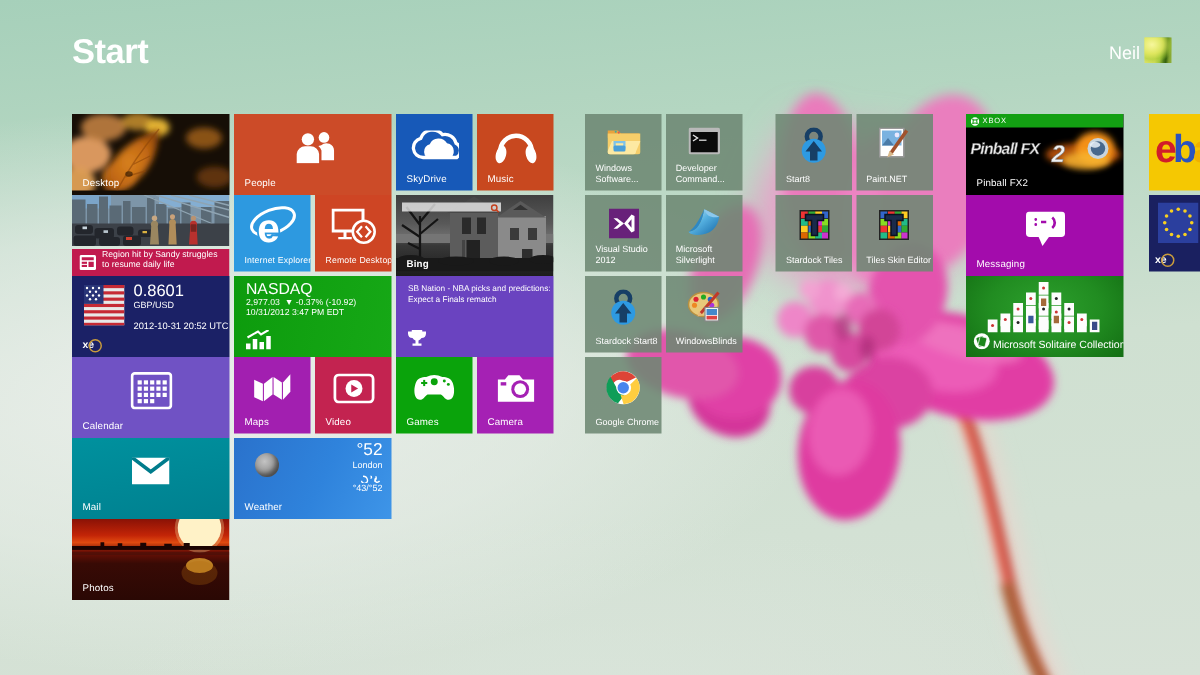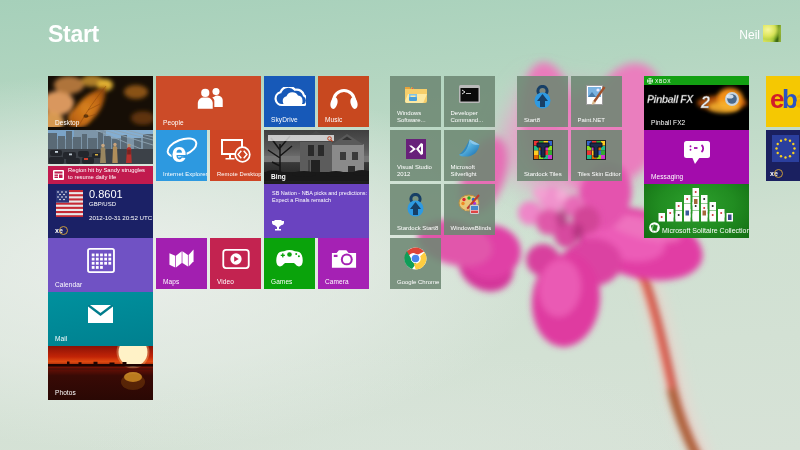--- a/index.html
+++ b/index.html
@@ -291,20 +291,32 @@
           <circle cx="4" cy="9.5" r="0.8"></circle>
           <circle cx="8" cy="9.5" r="0.8"></circle>
         </g>
  </svg>
  <div style="position:absolute;left:41px;top:4px;font-size:11px;">0.8601</div>
  <div style="position:absolute;left:41px;top:17px;font-size:6px;">GBP/USD</div>
  <div style="position:absolute;left:41px;top:30px;font-size:6.2px;">2012-10-31 20:52 UTC</div>
  <div style="position:absolute;left:7px;bottom:4px;font-size:7px;font-weight:bold;">xe</div>
  <div style="position:absolute;left:10.5px;bottom:3.5px;width:7px;height:7px;border:1px solid #c89b3c;border-radius:50%;"></div>
     </div>
+<div class="tile w" style="left:156px;top:184px;background:linear-gradient(100deg,#0d9b0d,#16a816);">
+ <div style="position:absolute;left:8px;top:3px;font-size:10.5px;">NASDAQ</div>
+ <div style="position:absolute;left:8px;top:15px;font-size:5.8px;">2,977.03&nbsp; ▼ -0.37% (-10.92)</div>
+ <div style="position:absolute;left:8px;top:22px;font-size:5.8px;">10/31/2012 3:47 PM EDT</div>
+ <svg style="position:absolute;left:8px;bottom:5px;" width="17" height="13" viewBox="0 0 17 13">
+  <rect x="0" y="9" width="3" height="4" fill="#fff"></rect>
+        <rect x="4.5" y="6" width="3" height="7" fill="#fff"></rect>
+        <rect x="9" y="8" width="3" height="5" fill="#fff"></rect>
+        <rect x="13.5" y="4" width="3" height="9" fill="#fff"></rect>
+  <path d="M1,5 L8,1 L10,3 L15,0" stroke="#fff" stroke-width="1.4" fill="none"></path>
+ </svg>
+    </div>
 <div class="tile w" style="left:264px;top:184px;background:#6a43c0;">
  <div style="position:absolute;left:8px;top:6px;font-size:5.5px;line-height:6.8px;white-space:nowrap;">SB Nation - NBA picks and predictions:<br>Expect a Finals rematch</div>
  <svg style="position:absolute;left:8px;bottom:6px;" width="12" height="12" viewBox="0 0 12 12">
   <path d="M2.5,0 h7 v1 h2.5 v1.5 a3,3 0 0 1 -3,2.8 a3.6,3.6 0 0 1 -2,1.7 v2 h2 v1.5 h-6 V9 h2 v-2 a3.6,3.6 0 0 1 -2,-1.7 a3,3 0 0 1 -3,-2.8 V1 h2.5 z" fill="#fff"></path>
  </svg>
     </div>
 
 <div class="tile w" style="left:48px;top:238px;background:#7052c4;">
  <div class="cic">
         <svg width="28" height="25" viewBox="0 0 30 27">
@@ -380,20 +392,31 @@
     </div>
 
 <div class="tile w" style="left:48px;top:292px;background:linear-gradient(170deg,#00919e 0%,#00808f 100%);">
  <div class="cic">
         <svg width="25" height="18" viewBox="0 0 25 18">
   <rect width="25" height="18" fill="#fff"></rect>
   <path d="M0,0 L12.5,9.5 L25,0" fill="none" stroke="#007c8c" stroke-width="2.4"></path>
  </svg>
       </div>
  <div class="lbl">Mail</div>
+    </div>
+<div class="tile w" style="left:156px;top:292px;background:linear-gradient(115deg,#2a72cc 0%,#2f83dc 55%,#3e95e8 100%);">
+ <div style="position:absolute;left:14px;top:10px;width:16px;height:16px;border-radius:50%;background:radial-gradient(circle at 40% 35%, #c4c4c4 0%, #a5a5a5 35%, #7e7e7e 68%, #646464 100%);box-shadow:inset -2px -2px 3px rgba(40,40,40,0.55);"></div>
+
+ <div style="position:absolute;right:6px;top:2px;font-size:11.5px;">°52</div>
+ <div style="position:absolute;right:6px;top:16px;font-size:6px;">London</div>
+ <svg style="position:absolute;right:7px;top:24px;" width="14" height="6" viewBox="0 0 14 6">
+        <path d="M1,4.5 a2,2 0 0 0 4,-0.5 a3,3 0 0 0 -3,-2.5 M7,1.4 a0.7,0.7 0 0 1 0,1.4 M9.5,5 q2,-1.5 1,-3.5 M13,4.6 a1.6,1.6 0 1 1 -2.6,-1.8" stroke="#fff" stroke-width="0.9" fill="none"></path>
+      </svg>
+ <div style="position:absolute;right:6px;top:31px;font-size:6px;">°43/°52</div>
+ <div class="lbl">Weather</div>
     </div>
 
 <div class="tile w" style="left:48px;top:346px;">
  <div style="position:absolute;inset:0;background:linear-gradient(180deg,#8a1206 0%,#c22407 20%,#e04a10 29%,#6e1005 40%,#380a05 55%,#2a0804 100%);"></div>
  <svg style="position:absolute;inset:0;" width="105" height="51" viewBox="0 0 105 51">
   <circle cx="85" cy="6" r="14.5" fill="#fff6d8"></circle>
   <circle cx="85" cy="6" r="16.5" fill="#ffe9a0" opacity="0.3"></circle>
   <rect x="0" y="18" width="105" height="2.6" fill="#1c0402"></rect>
   <path d="M14,18 h5 v-2.5 h2.5 v2.5 h9 v-1.8 h3 v1.8 h12 v-2.2 h4 v2.2 h12 v-1.5 h5 v1.5 h8 v-2 h4 v2" fill="#1c0402"></path>
   <ellipse cx="85" cy="31" rx="9" ry="5" fill="#e8a830" opacity="0.75"></ellipse>

